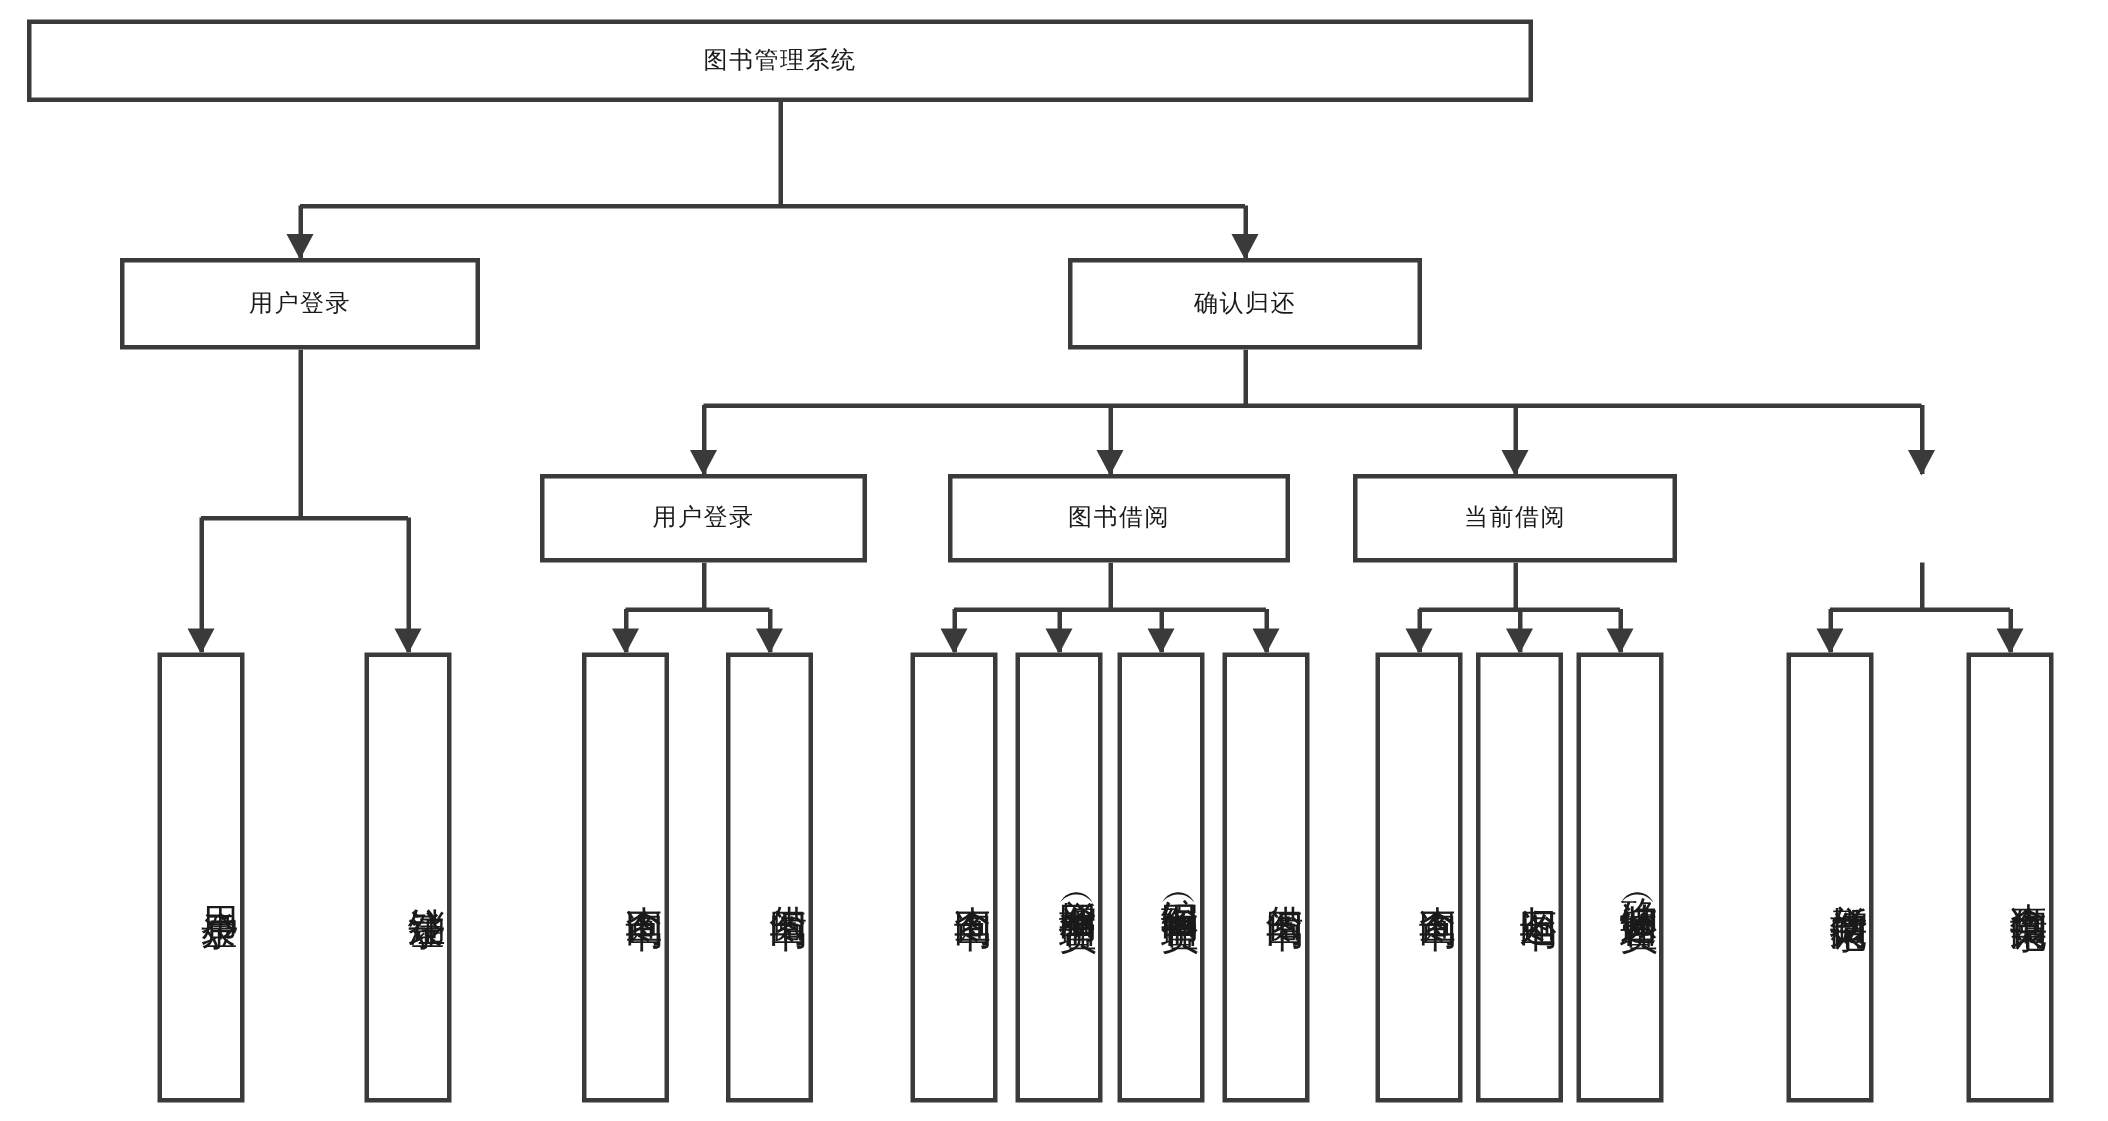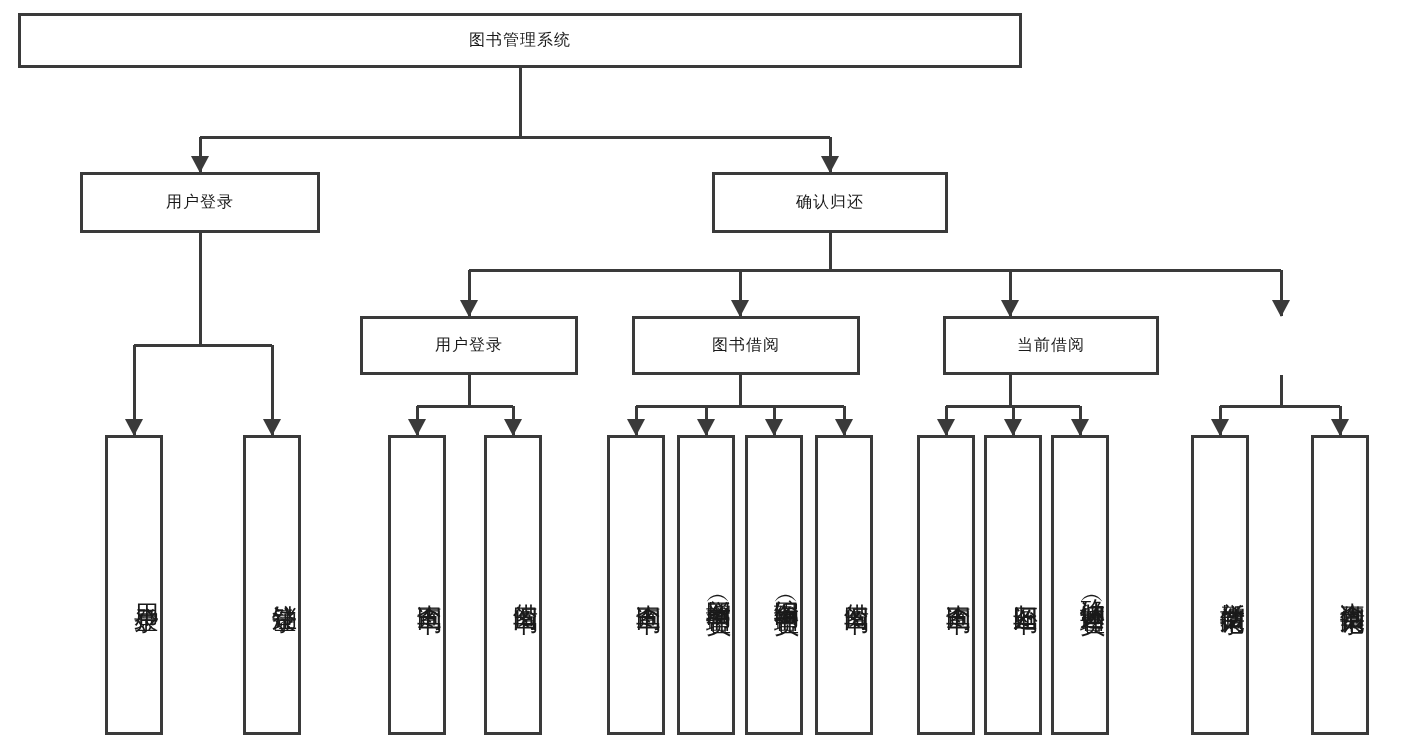--- a/index.html
+++ b/index.html
@@ -145,21 +145,21 @@
   <div class="node horiz" style="left:712px; top:172px; width:236px; height:61px;">
     <span>确认归还</span>
   </div>
 
   <div class="node horiz" style="left:360px; top:316px; width:218px; height:59px;">
     <span>用户登录</span>
   </div>
   <div class="node horiz" style="left:632px; top:316px; width:228px; height:59px;">
     <span>图书借阅</span>
   </div>
-  <div class="node horiz" style="left:902px; top:316px; width:216px; height:59px;margin-left:41px;">
+  <div class="node horiz" style="left:902px; top:316px; width:216px; height:59px;">
     <span>当前借阅</span>
   </div>
 
   <div class="node vert" style="left:105px; top:435px; width:58px; height:300px;">
     <span class="vlabel">用户登录</span>
   </div>
   <div class="node vert" style="left:243px; top:435px; width:58px; height:300px;">
     <span class="vlabel">注销登录</span>
   </div>
   <div class="node vert" style="left:388px; top:435px; width:58px; height:300px;">

